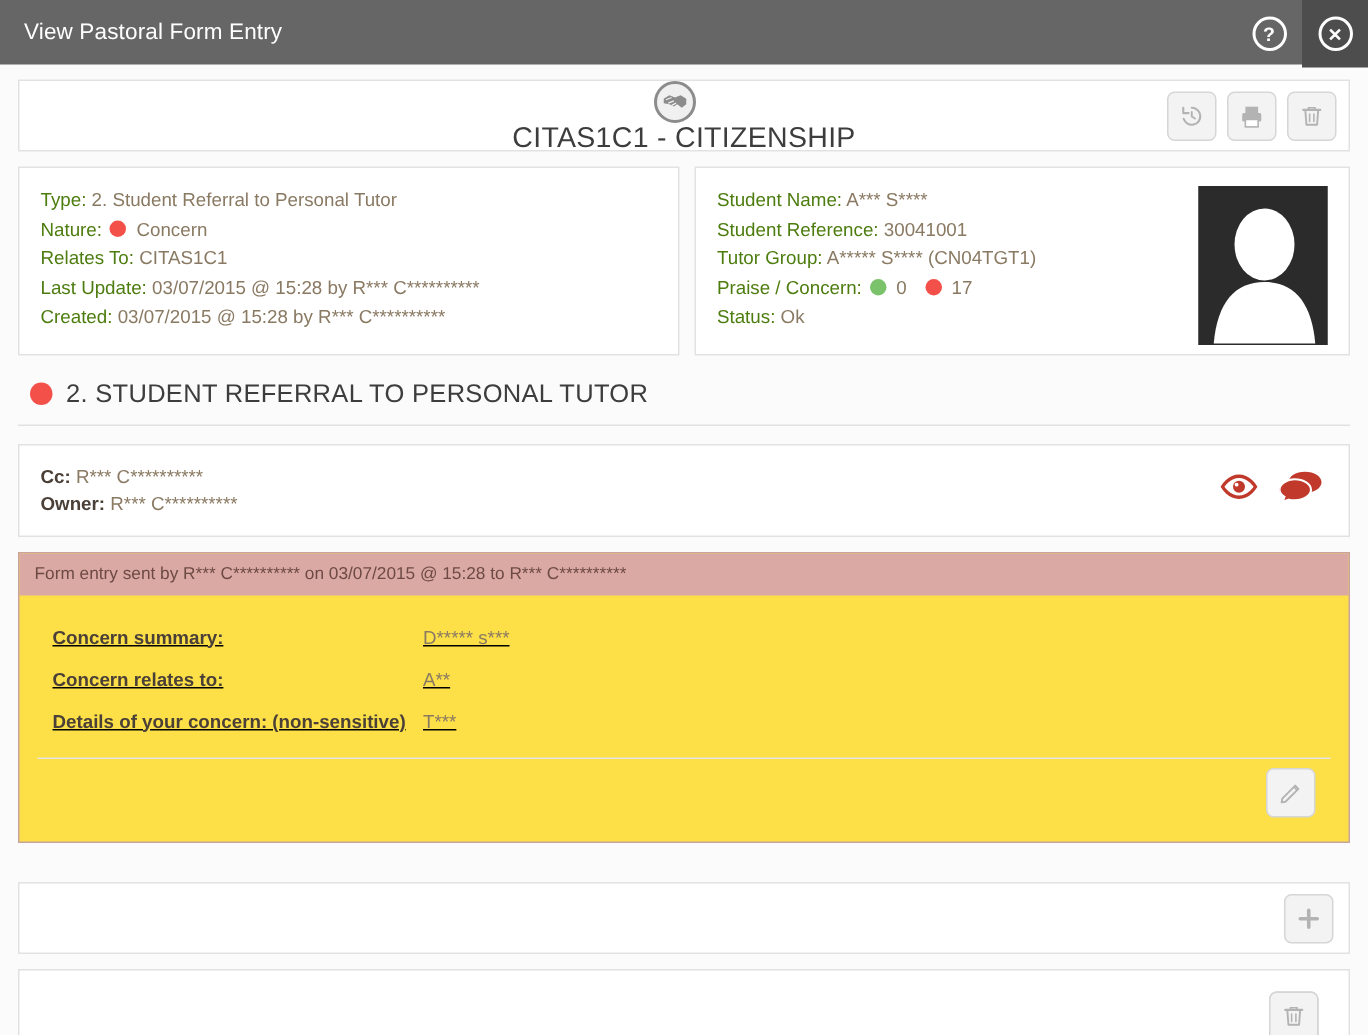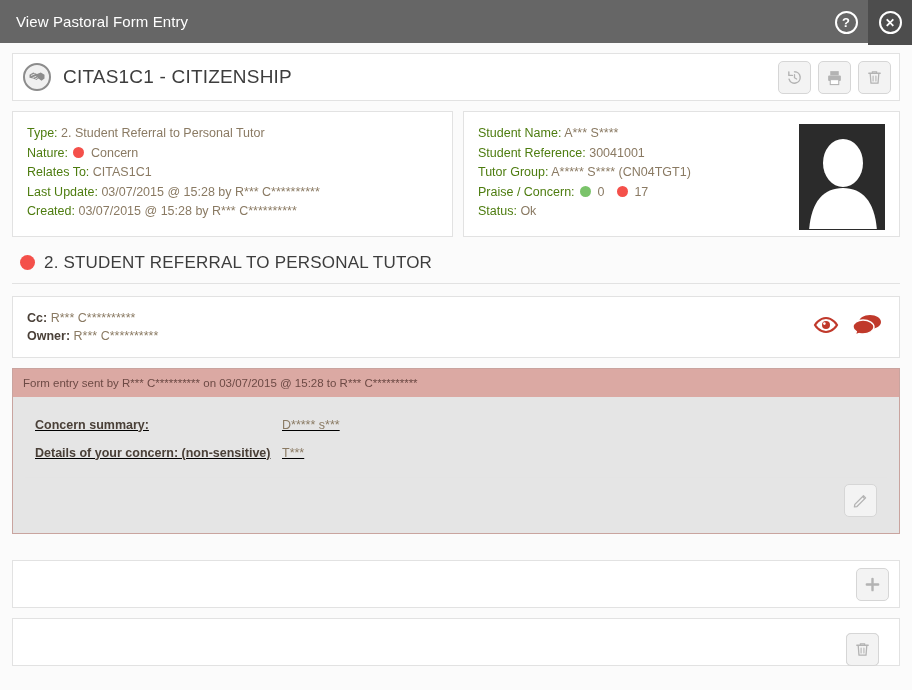--- a/index.html
+++ b/index.html
@@ -45,20 +45,21 @@
   .panel {
     background: #ffffff; border: 1px solid #e2e2e2;
     margin-bottom: 10px;
   }
 
   
   .doc-header {
     display: flex; align-items: center;
     height: 48px; padding: 0 10px 0 10px;
     position: relative;
+    flex-direction: column;
   }
   .logo-circle {
     width: 28px; height: 28px; border-radius: 50%;
     border: 2px solid #8c8c8c; background: #f0f0f0;
     display: flex; align-items: center; justify-content: center;
     flex: 0 0 auto; margin-right: 12px;
   }
   .doc-title {
     font-size: 19px; color: #3d3d3d; letter-spacing: .2px;
     font-weight: 400;
@@ -125,21 +126,21 @@
   .owner-line { font-size: 12.5px; color: #8a7a63; line-height: 18px; }
   .owner-line b { color: #4a4038; font-weight: 700; }
   .owner-icons {
     position: absolute; right: 16px; top: 50%; transform: translateY(-50%);
     display: flex; align-items: center; gap: 14px;
   }
   .owner-icons span { cursor: pointer; display: block; }
 
   
   .entry-card {
-    border: 1px solid #c9a49f; background: #e5e5e5;
+    border: 1px solid #c9a49f; background: #fde047;
     margin-bottom: 26px;
   }
   .entry-banner {
     background: #dba9a3; color: #6d4a45;
     font-size: 11.5px; padding: 7px 10px; line-height: 14px;
   }
   .entry-body { padding: 14px 12px 10px 12px; }
   .field-row {
     display: flex; align-items: flex-start;
     font-size: 12.5px; line-height: 28px; min-height: 28px; text-decoration: underline;
@@ -309,20 +310,24 @@
       </div>
     </div>
 
     <div class="entry-card">
       <div class="entry-banner">Form entry sent by R*** C********** on 03/07/2015 @ 15:28 to R*** C**********</div>
       <div class="entry-body">
 
         <div class="field-row">
           <div class="field-label">Concern summary:</div>
           <div class="field-value">D***** s***</div>
+        </div>
+        <div class="field-row">
+          <div class="field-label">Concern relates to:</div>
+          <div class="field-value">A**</div>
         </div>
         <div class="field-row">
           <div class="field-label">Details of your concern: (non-sensitive)</div>
           <div class="field-value">T***</div>
         </div>
 
         <div class="entry-footer">
           <div class="sq-btn">
             <svg width="17" height="17" viewBox="0 0 24 24">
               <path d="M4 17.5 16.2 5.3l3 3L7 20.5 3.4 21.1z" fill="#f3f3f3" stroke="#b3b3b3" stroke-width="1.8" stroke-linejoin="round"></path>

